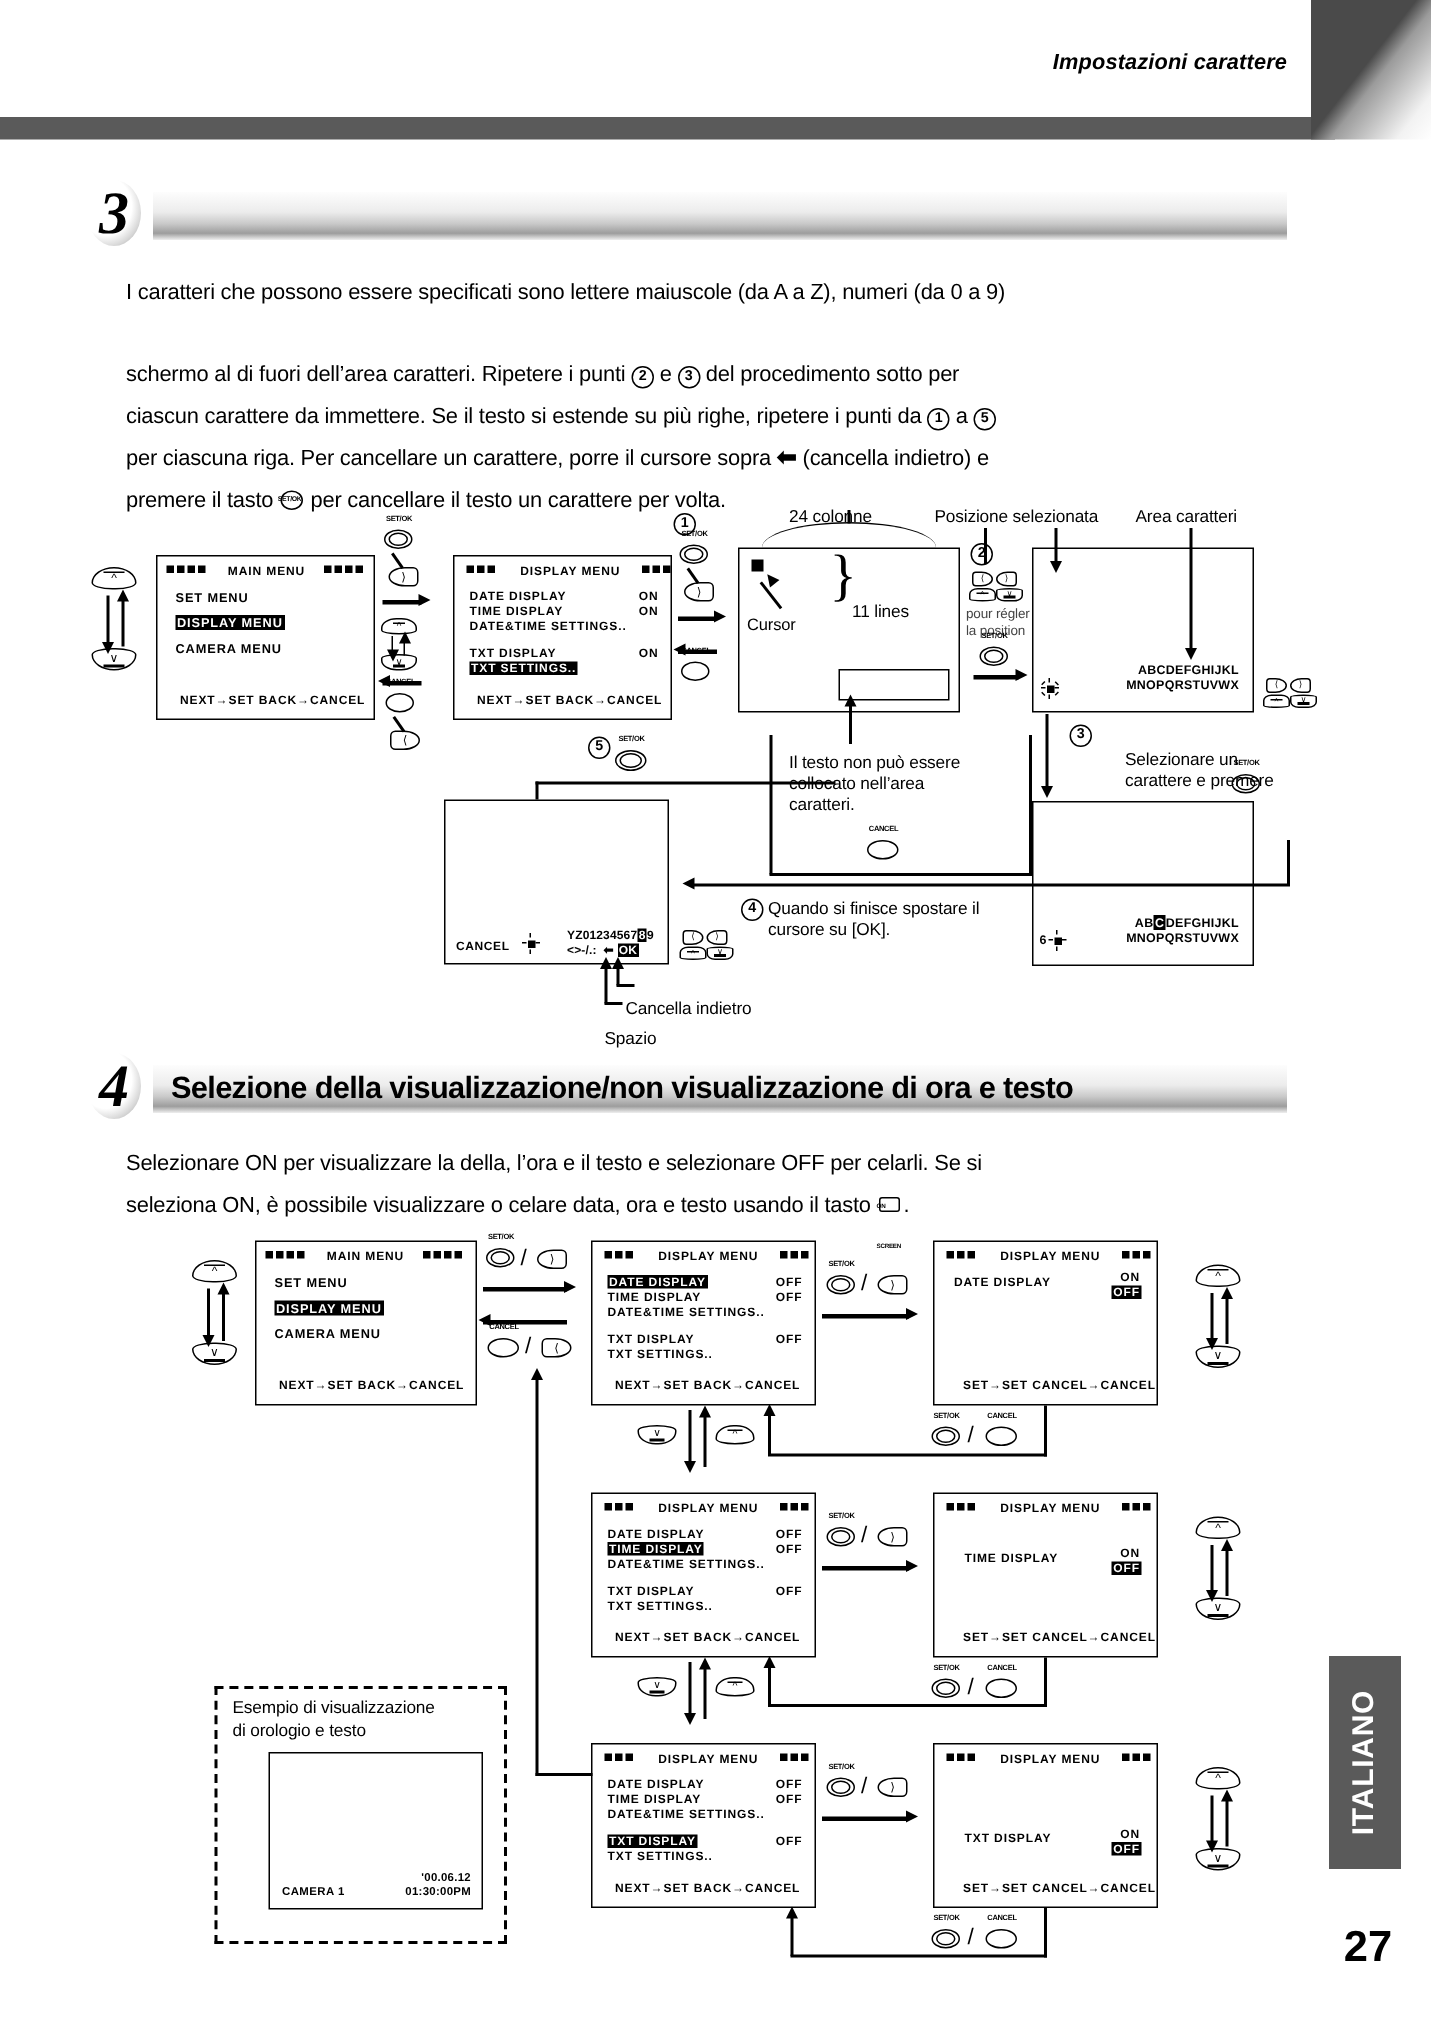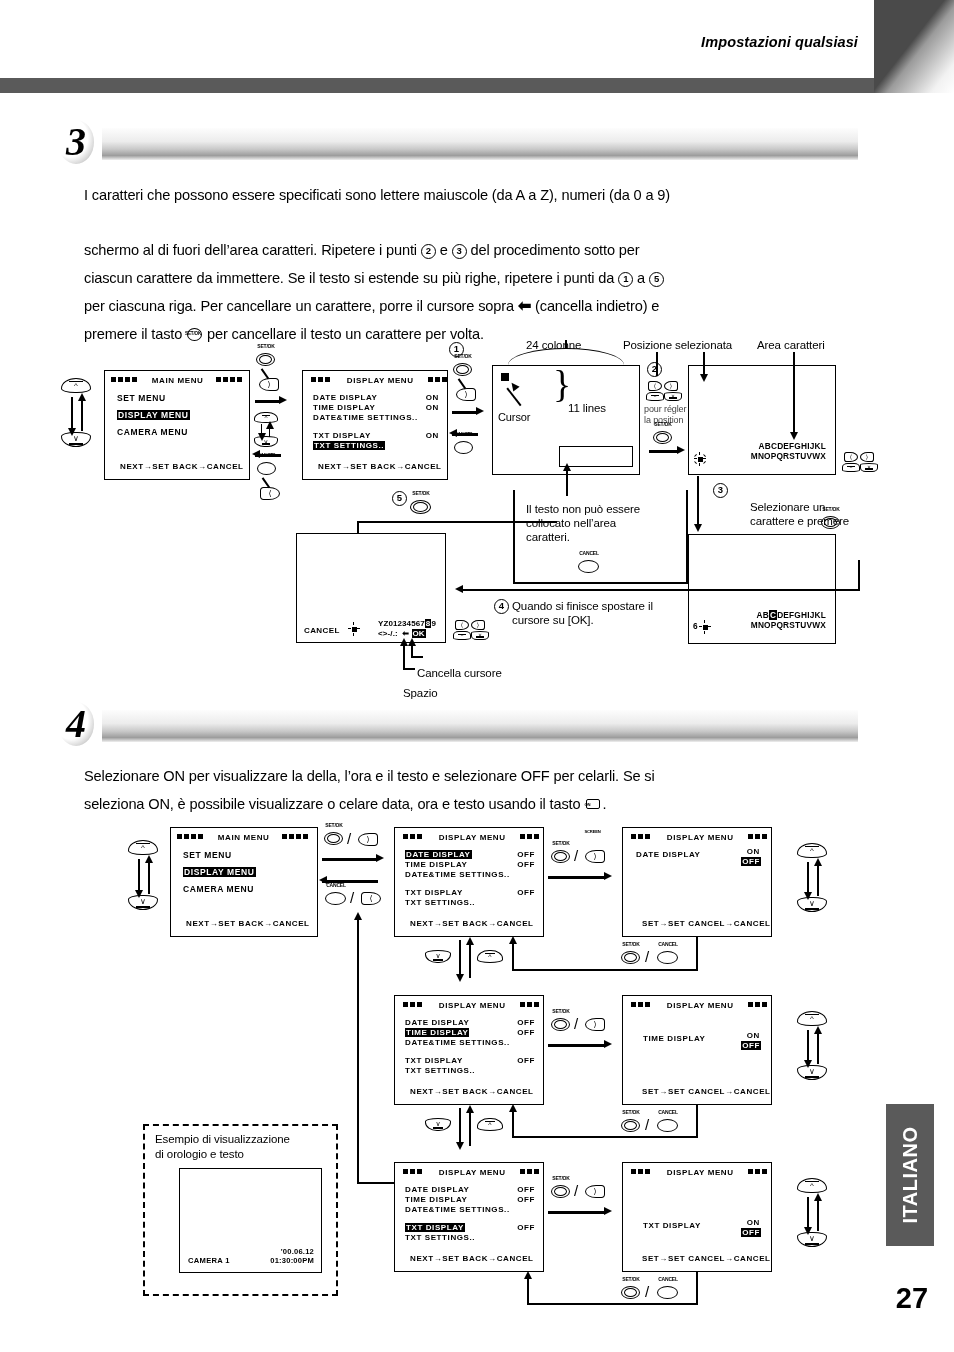--- a/index.html
+++ b/index.html
@@ -87,21 +87,21 @@
     font-size:29px;font-weight:bold;}
   .dashbox{position:absolute;border:2.2px dashed #000;box-sizing:border-box;}
 </style>
 </head>
 <body>
 
 <div class="hdr-wrap">
   <div class="hdr-white"></div>
   <div class="hdr-bar"></div>
   <div class="hdr-corner"></div>
-  <div class="hdr-title">Impostazioni qualsiasi</div>
+  <div class="hdr-title">Impostazioni carattere</div>
 </div>
 
 <div class="sect s3" style="top:128px;">
   <div class="num">3</div>
   <div class="bar"></div>
 </div>
 
 <div class="para" style="left:84px;top:182px;width:790px;">
   <span>I caratteri che possono essere specificati sono lettere maiuscole (da A a Z), numeri (da 0 a 9)</span><br>
   <br>
@@ -373,28 +373,29 @@
       <div class="shape"></div>
       <div class="bar2" style="left:5px;right:5px;"></div>
       <div class="gl" style="top:0px;font-size:5.5px;">∨</div>
     </div>
 
   <div class="ln" style="left:403px;top:641px;width:1.6px;height:28px;"></div>
   <div class="arrowU" style="left:400px;top:638px;"></div>
   <div class="ln" style="left:411px;top:641px;width:1.6px;height:16px;"></div>
   <div class="arrowU" style="left:408px;top:638px;"></div>
   <div class="ln" style="left:411px;top:656px;width:12px;height:1.6px;"></div>
-  <div class="lab" style="left:417px;top:666px;">Cancella cursore</div>
+  <div class="lab" style="left:417px;top:666px;">Cancella indietro</div>
   <div class="ln" style="left:403px;top:668px;width:12px;height:1.6px;"></div>
   <div class="lab" style="left:403px;top:686px;">Spazio</div>
 </div>
 
 <div class="sect s4" style="top:710px;width:800px;">
   <div class="num">4</div>
   <div class="bar"></div>
+  <div class="txt">Selezione della visualizzazione/non visualizzazione di ora e testo</div>
 </div>
 
 <div class="para" style="left:84px;top:763px;width:790px;">
   <span>Selezionare ON per visualizzare la della, l’ora e il testo e selezionare OFF per celarli. Se si</span><br>
   seleziona ON, è possibile visualizzare o celare data, ora e testo usando il tasto
   <span class="inl-onscr"><span class="lbl">ON SCREEN</span><span class="rect"></span></span>.
 </div>
 
 <div>
 

